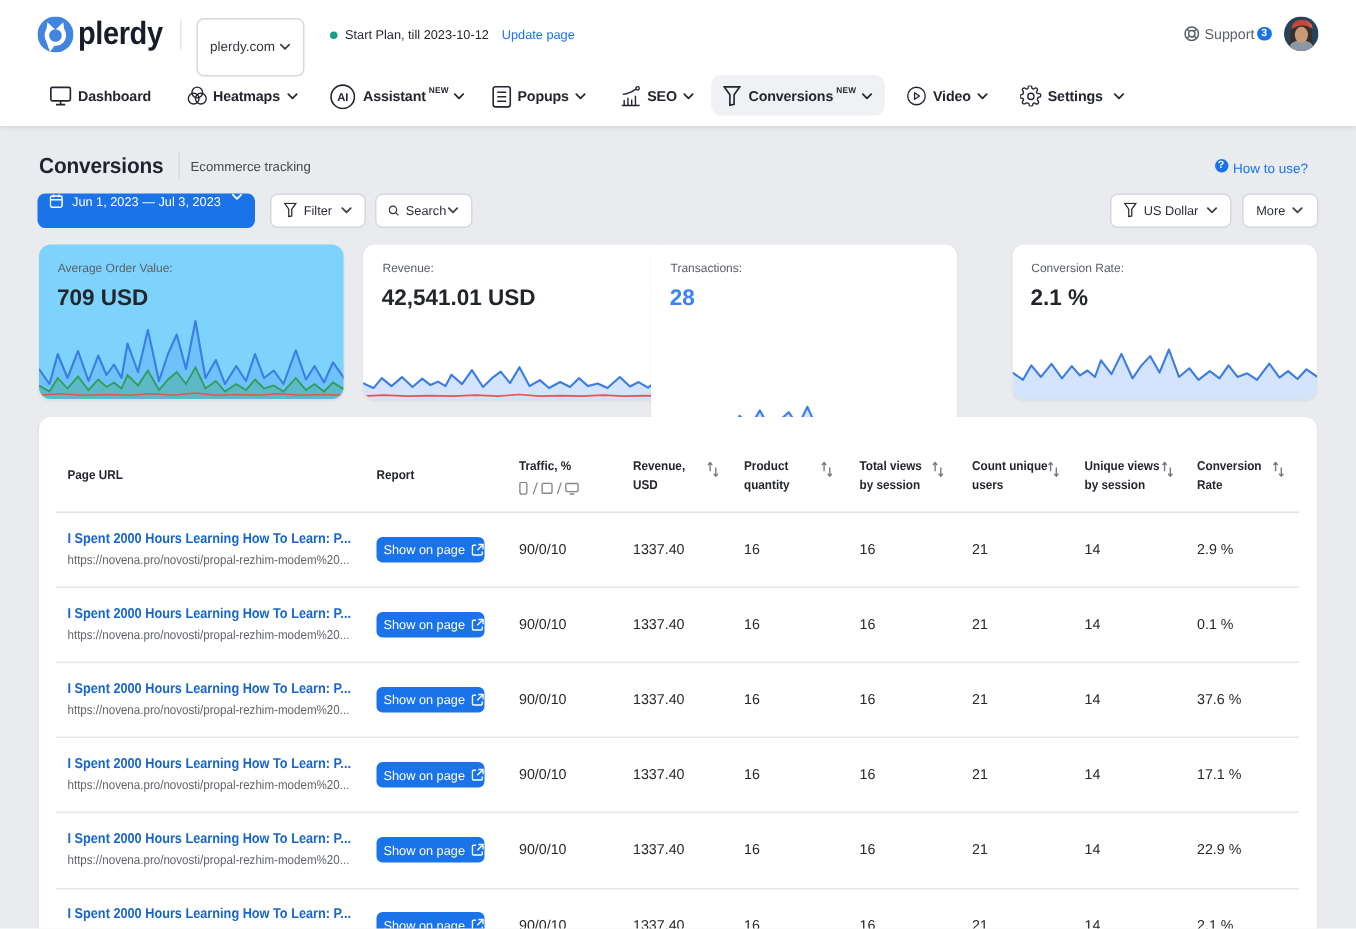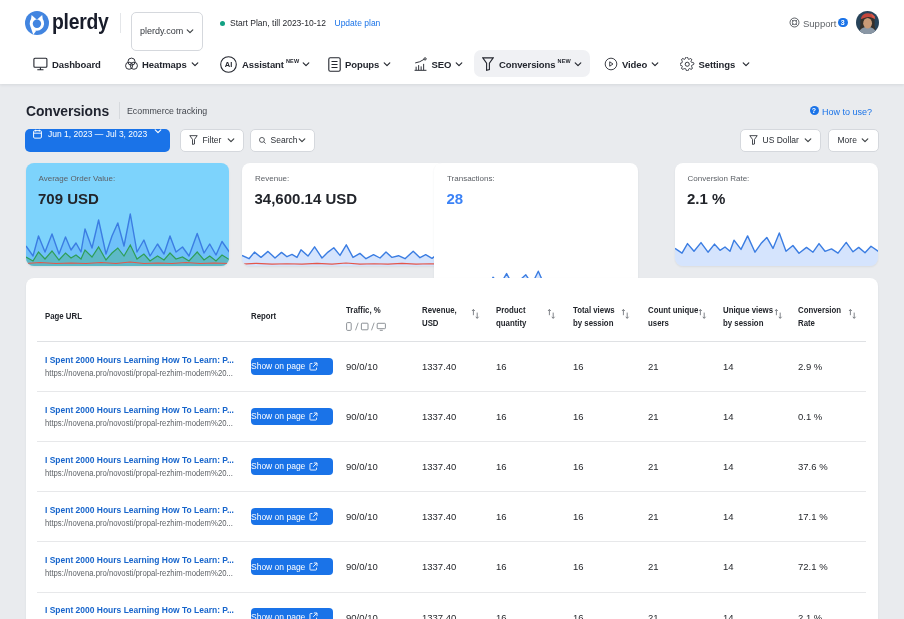--- a/index.html
+++ b/index.html
@@ -3,21 +3,21 @@
 <style>
 *{margin:0;padding:0;box-sizing:border-box}
 html,body{width:904px;height:619px}
 body{overflow:hidden;font-family:"Liberation Sans",sans-serif;background:#e9ebee;position:relative}
 .a{position:absolute}
 .flex{display:flex;}
 .nav{position:absolute;top:56px;height:16px;display:flex;align-items:center;font-weight:bold;font-size:9.5px;color:#23262e;letter-spacing:-0.1px}
 .navlbl{display:inline-block;white-space:nowrap}
 .btn{position:absolute;background:#fff;border:1px solid #d5d8dd;border-radius:5px;display:flex;align-items:center;font-size:8.5px;color:#2a2e35;height:23px}
 .num{font-size:9.5px;color:#26282c}
-.btnshow{background:#1a73e8;color:#fff;font-size:8.5px;border-radius:4px;height:17.5px;width:82px;display:flex;align-items:center;justify-content:flex-start;font-weight:normal}
+.btnshow{background:#1a73e8;color:#fff;font-size:8.5px;border-radius:4px;height:17.5px;width:72px;display:flex;align-items:center;justify-content:flex-end;font-weight:normal}
 .th{position:absolute;font-weight:bold;font-size:8.5px;color:#23262c;line-height:13px;transform:scaleX(0.92);transform-origin:0 0}
 </style>
 </head>
 <body>
 
 <div class="a" style="left:0;top:0;width:904px;height:84px;background:#fff;box-shadow:0 1px 3px rgba(40,50,60,0.10)"></div>
 
 <svg class="a" style="left:25px;top:11px" width="24" height="24" viewBox="0 0 24 24">
 <circle cx="12" cy="12" r="12" fill="#4285e0"></circle>
 <path d="M6.6 3.9 L11.9 8.8 L17.2 3.9 L17.75 8.1 A7.25 7.25 0 1 1 6.05 8.1 Z" fill="#fff"></path>
@@ -26,21 +26,21 @@
 </svg>
 <div class="a" style="left:52px;top:9.5px;font-size:21.5px;font-weight:bold;color:#181c2a;letter-spacing:-0.3px;transform:scaleX(0.9);transform-origin:0 0">plerdy</div>
 <div class="a" style="left:120px;top:13px;width:1px;height:20px;background:#e4e6e9"></div>
 
 <div class="btn" style="left:131px;top:11.5px;width:72px;height:39px;justify-content:space-between;padding:0 8px;font-size:9px;color:#33373d">plerdy.com <svg width="8" height="5" viewBox="0 0 8 5" style="flex:none">
       <path d="M1.2 0.8 L4 3.6 L6.8 0.8" fill="none" stroke="#3c4043" stroke-width="1.15" stroke-linecap="round" stroke-linejoin="round"></path>
     </svg></div>
 
 <div class="a" style="left:219.5px;top:20.5px;width:5px;height:5px;border-radius:50%;background:#12a183"></div>
 <div class="a" style="left:230px;top:18px;font-size:8.5px;color:#26282e">Start Plan, till 2023-10-12</div>
-<div class="a" style="left:334.5px;top:18px;font-size:8.5px;color:#1a73e8">Update plan</div>
+<div class="a" style="left:334.5px;top:18px;font-size:8.5px;color:#1a73e8">Update page</div>
 
 <svg class="a" style="left:788.5px;top:17px" width="11" height="11" viewBox="0 0 24 24" fill="none" stroke="#585d63" stroke-width="2.1">
 <circle cx="12" cy="12" r="9.8"></circle>
     <circle cx="12" cy="12" r="4.6"></circle>
 <path d="M5.3 5.3 L8.8 8.8 M18.7 5.3 L15.2 8.8 M5.3 18.7 L8.8 15.2 M18.7 18.7 L15.2 15.2" stroke-width="2.0"></path>
 </svg>
 <div class="a" style="left:803px;top:17.5px;font-size:9.5px;color:#5f6368">Support</div>
 <div class="a" style="left:838px;top:17.5px;width:9.5px;height:9.5px;border-radius:50%;background:#1a73e8;color:#fff;font-size:7px;font-weight:bold;display:flex;align-items:center;justify-content:center">3</div>
 
 <svg class="a" style="left:856px;top:11px" width="23" height="23" viewBox="0 0 23 23">
@@ -221,21 +221,21 @@
         <polygon points="0,61 0.0,41.0 7.0,51.0 12.5,31.0 19.0,47.0 26.0,29.0 33.0,49.0 39.5,32.0 45.0,45.0 50.0,38.0 55.0,47.0 59.0,24.0 66.0,43.0 72.6,15.0 80.0,49.0 86.0,31.0 91.8,18.0 98.0,41.0 104.3,9.0 111.0,47.0 117.9,35.0 124.0,51.0 131.5,39.0 138.0,49.0 144.0,31.0 150.0,47.0 156.5,42.0 163.0,51.0 171.2,28.5 178.0,48.0 183.7,39.0 190.0,50.0 196.0,36.5 204.0,48.0 204,61" fill="rgba(66,133,244,0.22)"></polygon>
         <polygon points="0,61 0.0,52.0 7.0,56.0 12.5,47.0 19.0,54.0 26.0,46.0 33.0,55.0 39.5,48.0 45.0,53.0 50.0,50.0 55.0,54.0 59.0,45.0 66.0,52.0 72.6,42.0 80.0,55.0 86.0,48.0 91.8,43.0 98.0,51.0 104.3,40.0 111.0,54.0 117.9,49.0 124.0,56.0 131.5,51.0 138.0,55.0 144.0,48.0 150.0,54.0 156.5,52.0 163.0,56.0 171.2,47.0 178.0,55.0 183.7,51.0 190.0,56.0 196.0,50.0 204.0,55.0 204,61" fill="rgba(52,168,83,0.30)"></polygon>
         <polyline points="0.0,52.0 7.0,56.0 12.5,47.0 19.0,54.0 26.0,46.0 33.0,55.0 39.5,48.0 45.0,53.0 50.0,50.0 55.0,54.0 59.0,45.0 66.0,52.0 72.6,42.0 80.0,55.0 86.0,48.0 91.8,43.0 98.0,51.0 104.3,40.0 111.0,54.0 117.9,49.0 124.0,56.0 131.5,51.0 138.0,55.0 144.0,48.0 150.0,54.0 156.5,52.0 163.0,56.0 171.2,47.0 178.0,55.0 183.7,51.0 190.0,56.0 196.0,50.0 204.0,55.0" fill="none" stroke="#2f9e57" stroke-width="1.2"></polyline>
         <polyline points="0.0,58.5 14.0,57.5 30.0,58.5 45.0,58.0 60.0,58.5 75.0,57.5 90.0,58.5 104.0,57.0 118.0,58.5 132.0,58.0 146.0,58.5 160.0,57.5 174.0,58.5 188.0,58.0 204.0,58.5" fill="none" stroke="#e4564a" stroke-width="1.1"></polyline>
         <polyline points="0.0,41.0 7.0,51.0 12.5,31.0 19.0,47.0 26.0,29.0 33.0,49.0 39.5,32.0 45.0,45.0 50.0,38.0 55.0,47.0 59.0,24.0 66.0,43.0 72.6,15.0 80.0,49.0 86.0,31.0 91.8,18.0 98.0,41.0 104.3,9.0 111.0,47.0 117.9,35.0 124.0,51.0 131.5,39.0 138.0,49.0 144.0,31.0 150.0,47.0 156.5,42.0 163.0,51.0 171.2,28.5 178.0,48.0 183.7,39.0 190.0,50.0 196.0,36.5 204.0,48.0" fill="none" stroke="#3b7de2" stroke-width="1.4" stroke-linejoin="round"></polyline>
       </svg>
     </div>
 </div>
 <div class="a" style="left:242px;top:163px;width:203.5px;height:103px;background:#fff;border-radius:8px;box-shadow:0 1px 2px rgba(40,50,60,0.08);overflow:hidden">
 <div style="position:absolute;left:13px;top:11px;font-size:8px;color:#5c6066">Revenue:</div>
-<div style="position:absolute;left:12.5px;top:26.5px;font-size:15px;font-weight:bold;color:#22252b">34,600.14 USD</div>
+<div style="position:absolute;left:12.5px;top:26.5px;font-size:15px;font-weight:bold;color:#22252b">42,541.01 USD</div>
 <div style="position:absolute;left:0;bottom:0">
       <svg width="204" height="26" viewBox="0 0 204 26" style="display:block">
         <polygon points="0,26 0.0,15.4 7.0,18.7 12.5,12.1 19.0,17.4 26.0,11.4 33.0,18.0 39.5,12.4 45.0,16.7 50.0,14.4 55.0,17.4 59.0,9.8 66.0,16.1 72.6,6.8 80.0,18.0 86.0,12.1 91.8,7.8 98.0,15.4 104.3,4.8 111.0,17.4 117.9,13.4 124.0,18.7 131.5,14.7 138.0,18.0 144.0,12.1 150.0,17.4 156.5,15.7 163.0,18.7 171.2,11.3 178.0,17.7 183.7,14.7 190.0,18.4 196.0,13.9 204.0,17.7 204,26" fill="rgba(66,133,244,0.22)"></polygon>
         <polyline points="0.0,24.1 14.0,23.4 30.0,24.1 45.0,23.8 60.0,24.1 75.0,23.4 90.0,24.1 104.0,23.0 118.0,24.1 132.0,23.8 146.0,24.1 160.0,23.4 174.0,24.1 188.0,23.8 204.0,24.1" fill="none" stroke="#e4564a" stroke-width="1.1"></polyline>
         <polyline points="0.0,15.4 7.0,18.7 12.5,12.1 19.0,17.4 26.0,11.4 33.0,18.0 39.5,12.4 45.0,16.7 50.0,14.4 55.0,17.4 59.0,9.8 66.0,16.1 72.6,6.8 80.0,18.0 86.0,12.1 91.8,7.8 98.0,15.4 104.3,4.8 111.0,17.4 117.9,13.4 124.0,18.7 131.5,14.7 138.0,18.0 144.0,12.1 150.0,17.4 156.5,15.7 163.0,18.7 171.2,11.3 178.0,17.7 183.7,14.7 190.0,18.4 196.0,13.9 204.0,17.7" fill="none" stroke="#3b7de2" stroke-width="1.4" stroke-linejoin="round"></polyline>
       </svg>
     </div>
 </div>
 <div class="a" style="left:434px;top:163px;width:203.5px;height:132px;background:#fff;border-radius:8px;box-shadow:0 1px 2px rgba(40,50,60,0.08);overflow:hidden">
 <div style="position:absolute;left:13px;top:11px;font-size:8px;color:#5c6066">Transactions:</div>
@@ -386,21 +386,21 @@
       <path d="M4.5 2 H2.2 A0.9 0.9 0 0 0 1.3 2.9 V9.8 A0.9 0.9 0 0 0 2.2 10.7 H9.1 A0.9 0.9 0 0 0 10 9.8 V7.5" fill="none" stroke="#fff" stroke-width="1.2"></path>
       <path d="M6.5 1.3 H10.7 V5.5" fill="none" stroke="#fff" stroke-width="1.2"></path>
       <path d="M10.3 1.7 L5.6 6.4" stroke="#fff" stroke-width="1.2"></path>
     </svg></div>
 <div class="a num" style="left:346px;top:561.4px">90/0/10</div>
 <div class="a num" style="left:422px;top:561.4px">1337.40</div>
 <div class="a num" style="left:496px;top:561.4px">16</div>
 <div class="a num" style="left:573px;top:561.4px">16</div>
 <div class="a num" style="left:648px;top:561.4px">21</div>
 <div class="a num" style="left:723px;top:561.4px">14</div>
-<div class="a num" style="left:798px;top:561.4px">72.1 %</div>
+<div class="a num" style="left:798px;top:561.4px">22.9 %</div>
 <div class="a" style="left:37px;top:591.5px;width:829px;height:1px;background:#e7e8ea"></div>
 <div class="a" style="left:45px;top:604.0px;white-space:nowrap;font-weight:bold;font-size:9.5px;color:#1765cc;transform:scaleX(0.892);transform-origin:0 0">I Spent 2000 Hours Learning How To Learn: P...</div>
 <div class="a" style="left:45px;top:618.5px;white-space:nowrap;font-size:8.5px;color:#5f6368;transform:scaleX(0.908);transform-origin:0 0">https://novena.pro/novosti/propal-rezhim-modem%20...</div>
 <div class="a btnshow" style="left:251px;top:608.0px">Show on page <svg width="9" height="9" viewBox="0 0 12 12" style="margin-left:4px">
       <path d="M4.5 2 H2.2 A0.9 0.9 0 0 0 1.3 2.9 V9.8 A0.9 0.9 0 0 0 2.2 10.7 H9.1 A0.9 0.9 0 0 0 10 9.8 V7.5" fill="none" stroke="#fff" stroke-width="1.2"></path>
       <path d="M6.5 1.3 H10.7 V5.5" fill="none" stroke="#fff" stroke-width="1.2"></path>
       <path d="M10.3 1.7 L5.6 6.4" stroke="#fff" stroke-width="1.2"></path>
     </svg></div>
 <div class="a num" style="left:346px;top:611.5px">90/0/10</div>
 <div class="a num" style="left:422px;top:611.5px">1337.40</div>

